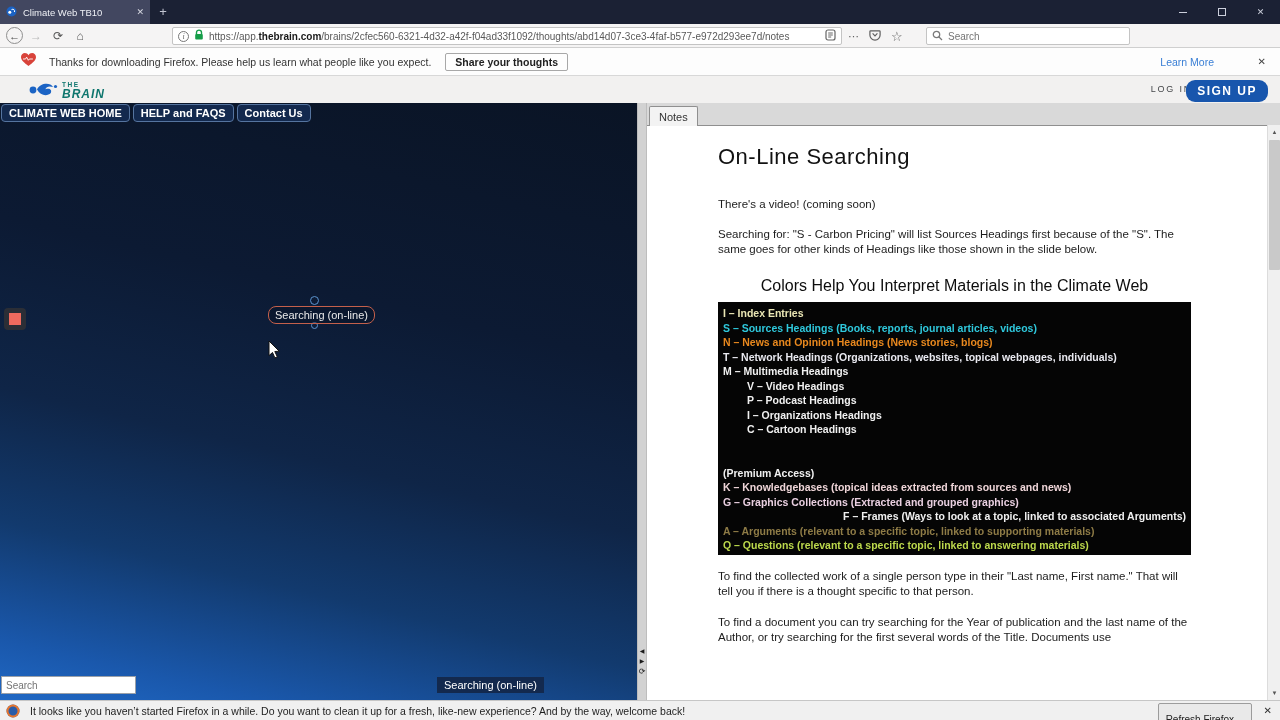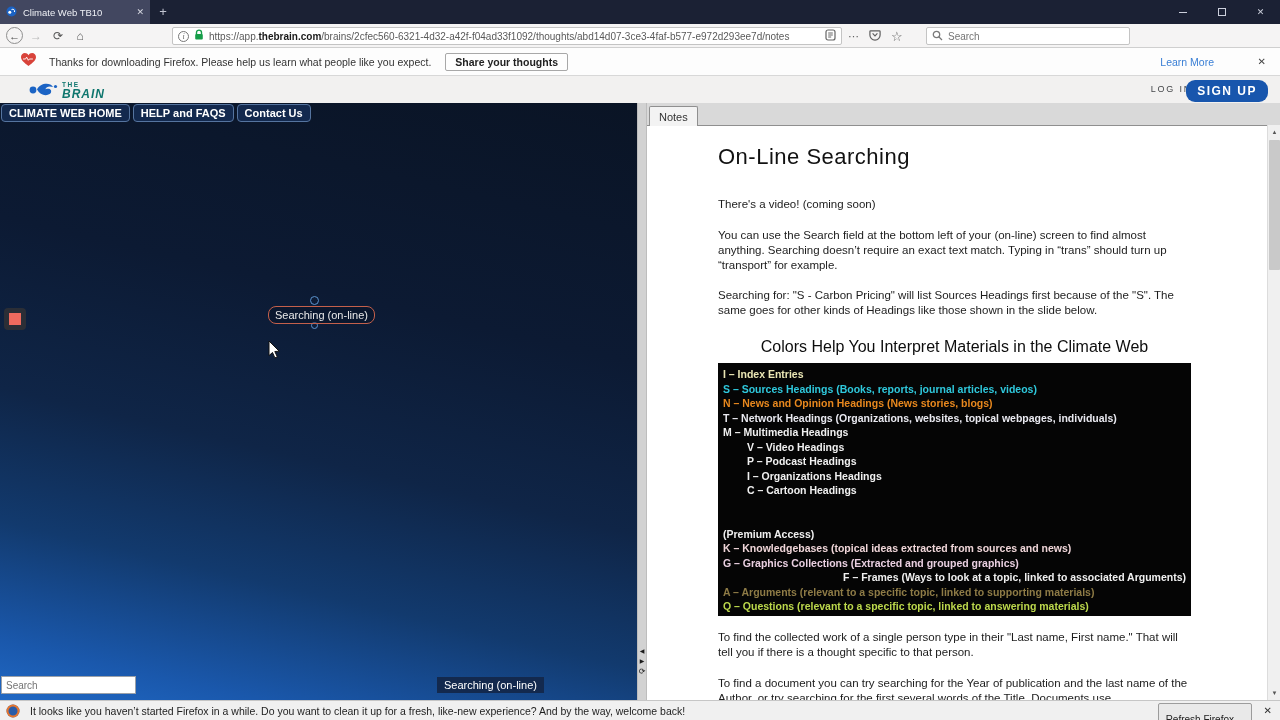--- a/index.html
+++ b/index.html
@@ -251,21 +251,20 @@
       </div>
     </div>
 
     <div class="notespanel">
       <div class="notes-tab">Notes</div>
 
       <div class="notes-content">
         <div class="note-col">
           <div class="note-title">On-Line Searching</div>
           <div class="np p1">There's a video! (coming soon)</div>
-          <div class="np p2">You can use the Search field at the bottom left of your (on-line) screen to find almost anything.   Searching doesn’t require an exact text match. Typing in “trans” should turn up “transport” for example.</div>
           <div class="np p3">Searching for: "S - Carbon Pricing" will list Sources Headings first because of the "S". The same goes for other kinds of Headings like those shown in the slide below.</div>
           <div class="slide-heading">Colors Help You Interpret Materials in the Climate Web</div>
           <div class="slide-box">
               <div class="slide-line" style="color: rgb(234, 230, 180);">I – Index Entries</div>
               <div class="slide-line" style="color: rgb(47, 200, 220);">S – Sources Headings (Books, reports, journal articles, videos)</div>
               <div class="slide-line" style="color: rgb(232, 136, 30);">N – News  and Opinion Headings (News stories, blogs)</div>
               <div class="slide-line" style="color: rgb(233, 233, 240);">T – Network Headings (Organizations, websites, topical webpages, individuals)</div>
               <div class="slide-line" style="color: rgb(240, 240, 240);">M – Multimedia Headings</div>
               <div class="slide-line ind" style="color: rgb(240, 240, 240);">V – Video Headings</div>
               <div class="slide-line ind" style="color: rgb(240, 240, 240);">P – Podcast Headings</div>

